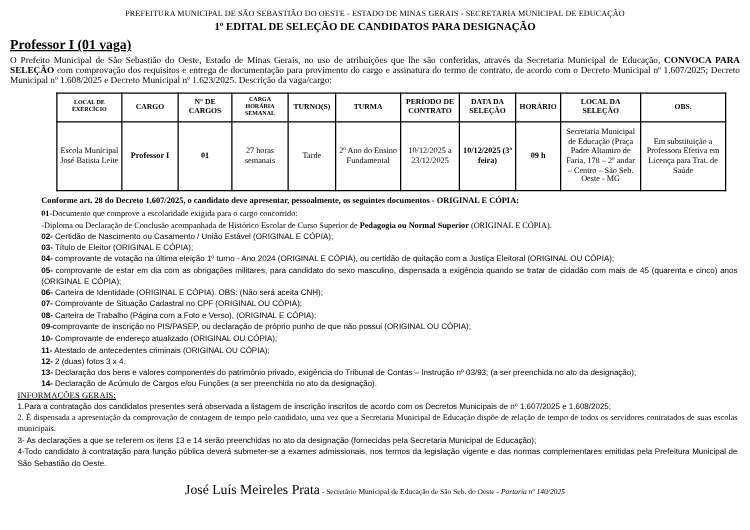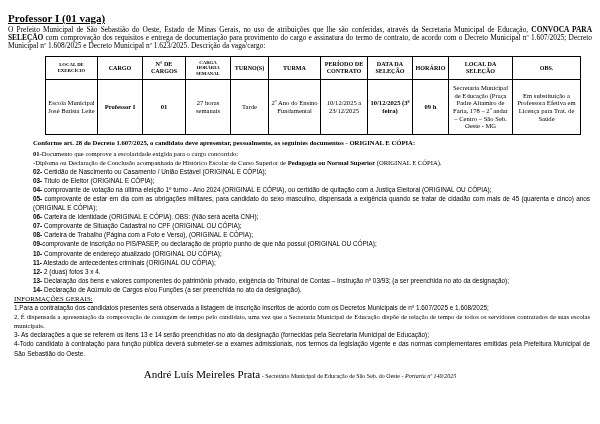--- a/index.html
+++ b/index.html
@@ -44,20 +44,24 @@
   .sig-name{font-size:11px;}
   .sig-sep{white-space:pre;font-size:6px;}
   .sig-role{font-size:6px;}
   .sig-portaria{font-size:6px;font-style:italic;}
 </style>
 </head>
 <body>
 
 <div class="page">
 
+  <div class="doc-header serif">
+    <div class="header-line1">PREFEITURA MUNICIPAL DE SÃO SEBASTIÃO DO OESTE - ESTADO DE MINAS GERAIS - SECRETARIA MUNICIPAL DE EDUCAÇÃO</div>
+    <div class="header-line2">1º EDITAL DE SELEÇÃO DE CANDIDATOS PARA DESIGNAÇÃO</div>
+  </div>
 
   <div class="intro serif">
     <div class="vacancy-heading">Professor I (01 vaga)</div>
     <div class="intro-p"><span>O Prefeito Municipal de São Sebastião do Oeste, Estado de Minas Gerais, no uso de atribuições que lhe são conferidas, através da Secretaria Municipal de Educação, </span><b>CONVOCA PARA SELEÇÃO</b><span> com comprovação dos requisitos e entrega de documentação para provimento do cargo e assinatura do termo de contrato, de acordo com o Decreto Municipal nº 1.607/2025; Decreto Municipal nº 1.608/2025 e Decreto Municipal nº 1.623/2025. Descrição da vaga/cargo:</span></div>
   </div>
 
   <table class="vacancy serif">
     <colgroup>
       <col style="width:52px">
         <col style="width:45px">
@@ -125,16 +129,16 @@
 
   <div class="geninfo">
     <div class="geninfo-heading serif">INFORMAÇÕES GERAIS:</div>
     <div class="gi-item sans">1.Para a contratação dos candidatos presentes será observada a listagem de inscrição inscritos de acordo com os Decretos Municipais de nº  1.607/2025 e 1.608/2025;</div>
     <div class="gi-item serif">2. É dispensada a apresentação da comprovação de contagem de tempo pelo candidato, uma vez que a Secretaria Municipal de Educação dispõe de relação de tempo de todos os servidores contratados de suas escolas municipais.</div>
     <div class="gi-item sans">3- As declarações a que se referem os itens 13 e 14 serão preenchidas no ato da designação (fornecidas pela Secretaria Municipal de Educação);</div>
     <div class="gi-item sans">4-Todo candidato à contratação para função pública deverá submeter-se a exames admissionais, nos termos da legislação vigente e das normas complementares emitidas pela Prefeitura Municipal de São Sebastião do Oeste.</div>
   </div>
 
   <div class="signature serif">
-    <span class="sig-name">André Luís Meireles Prata</span><span class="sig-sep"> - </span><span class="sig-role">Secretário Municipal de Educação de São Seb. do Oeste</span><span class="sig-sep"> - </span><span class="sig-portaria">Portaria nº 140/2025</span>
+    <span class="sig-name">José Luís Meireles Prata</span><span class="sig-sep"> - </span><span class="sig-role">Secretário Municipal de Educação de São Seb. do Oeste</span><span class="sig-sep"> - </span><span class="sig-portaria">Portaria nº 140/2025</span>
   </div>
 
 </div>
 
 </body></html>

